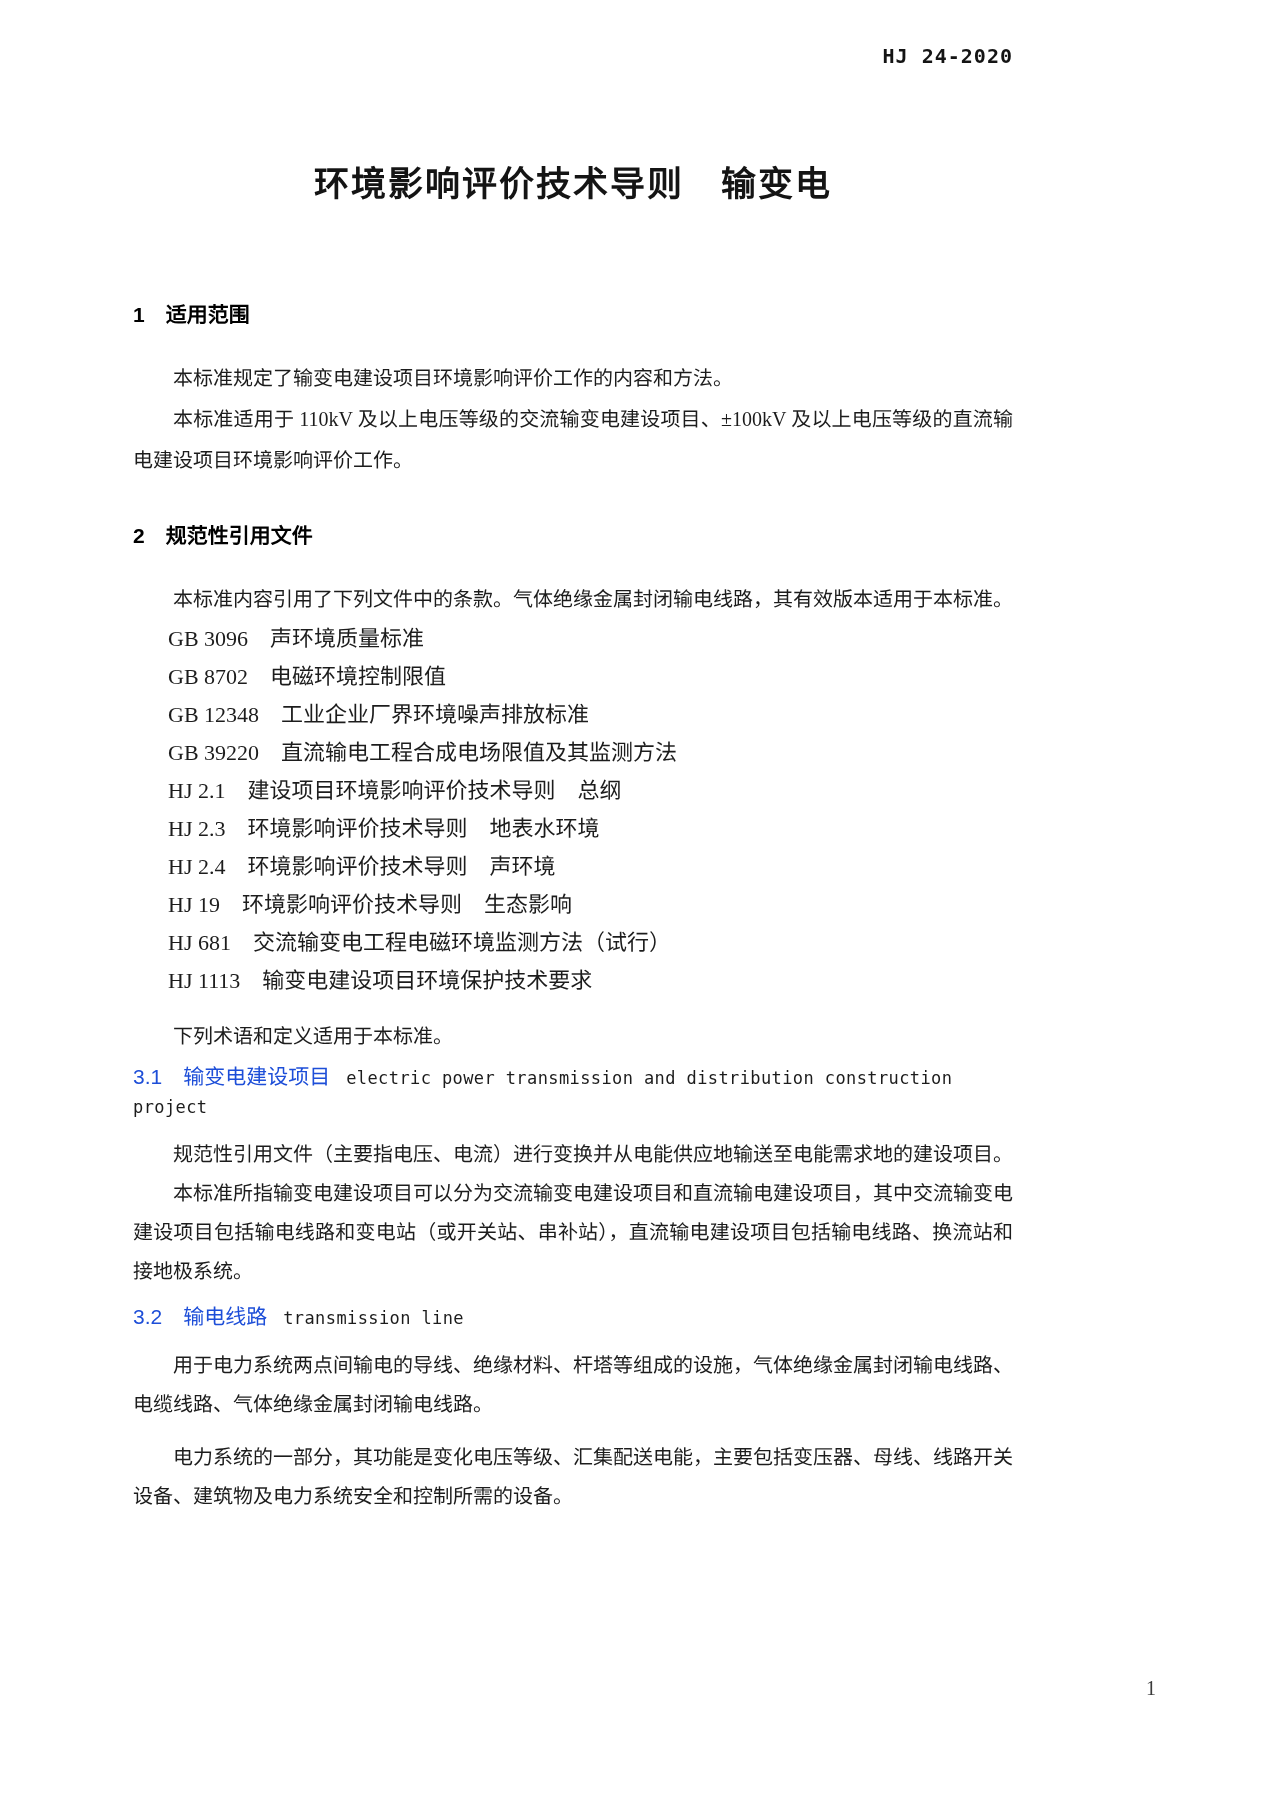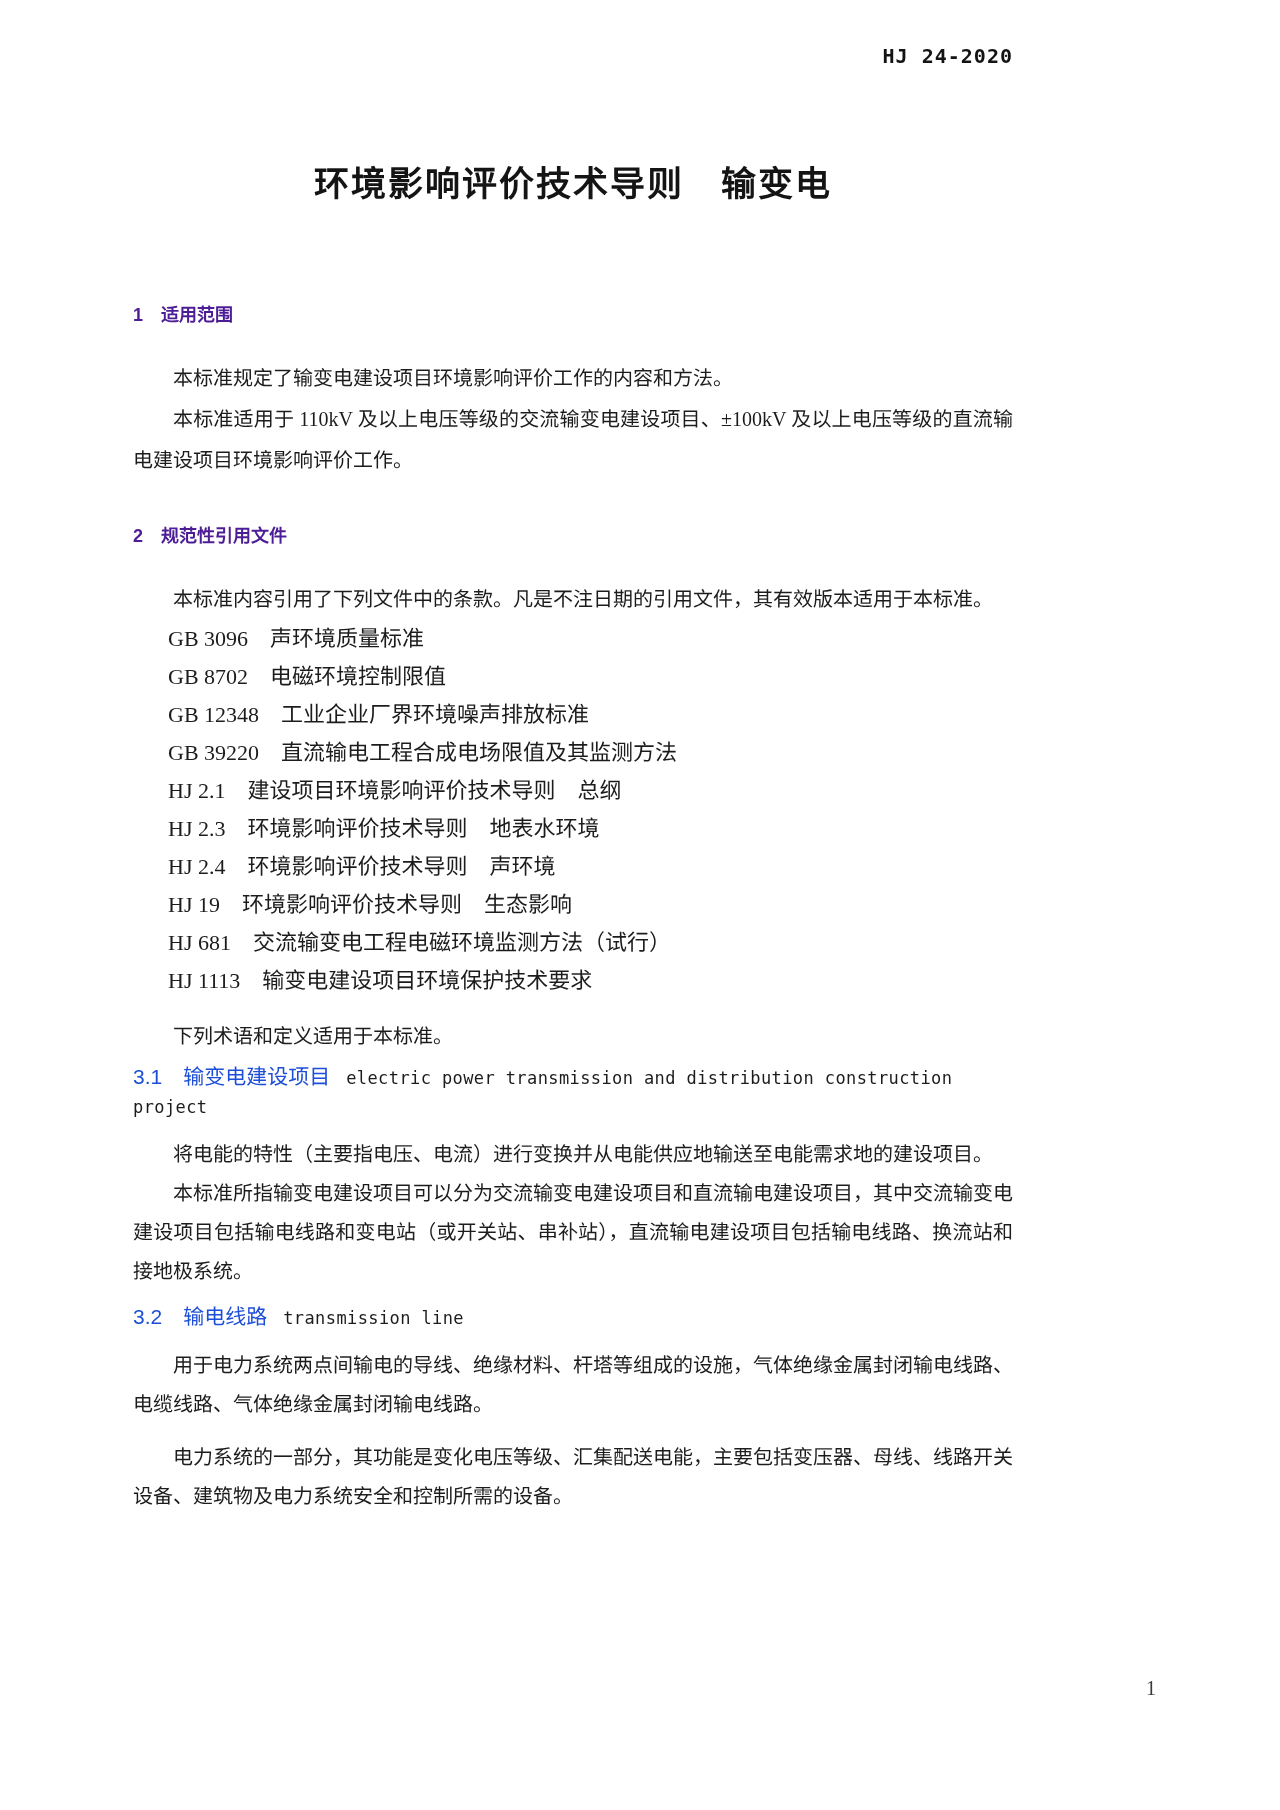--- a/index.html
+++ b/index.html
@@ -35,23 +35,23 @@
     font-family:"Liberation Sans","DejaVu Sans",sans-serif;
     font-weight:700;
     font-size:35px;
     letter-spacing:2px;
     color:#141414;
     line-height:44px;
   }
   .section-heading {
     font-family:"Liberation Sans","DejaVu Sans",sans-serif;
     font-weight:700;
-    font-size:18px;
+    font-size:21px;
     line-height:30px;
-    color:#4c1d95;
+    color:#000000;
   }
   .para {
     font-size:20px;
     line-height:41px;
     text-align:justify;
     text-indent:2em;
     color:#1c1c1c;
   }
   .tpara { line-height:39px; }
   .ref-item {
@@ -99,21 +99,21 @@
     <h1 class="doc-title">环境影响评价技术导则　输变电</h1>
 
     <section>
       <h2 class="section-heading" style="margin-top:94px">1　适用范围</h2>
       <p class="para" style="margin-top:28px">本标准规定了输变电建设项目环境影响评价工作的内容和方法。</p>
       <p class="para">本标准适用于 110kV 及以上电压等级的交流输变电建设项目、±100kV 及以上电压等级的直流输电建设项目环境影响评价工作。</p>
     </section>
 
     <section>
       <h2 class="section-heading" style="margin-top:40px">2　规范性引用文件</h2>
-      <p class="para" style="margin-top:28px">本标准内容引用了下列文件中的条款。凡是不注日期的引用文件，其有效版本适用于本标准。</p>
+      <p class="para" style="margin-top:28px">本标准内容引用了下列文件中的条款。气体绝缘金属封闭输电线路，其有效版本适用于本标准。</p>
       <div class="ref-list">
         <div class="ref-item">GB 3096　声环境质量标准</div>
         <div class="ref-item">GB 8702　电磁环境控制限值</div>
         <div class="ref-item">GB 12348　工业企业厂界环境噪声排放标准</div>
         <div class="ref-item">GB 39220　直流输电工程合成电场限值及其监测方法</div>
         <div class="ref-item">HJ 2.1　建设项目环境影响评价技术导则　总纲</div>
         <div class="ref-item">HJ 2.3　环境影响评价技术导则　地表水环境</div>
         <div class="ref-item">HJ 2.4　环境影响评价技术导则　声环境</div>
         <div class="ref-item">HJ 19　环境影响评价技术导则　生态影响</div>
         <div class="ref-item">HJ 681　交流输变电工程电磁环境监测方法（试行）</div>
@@ -121,21 +121,21 @@
       </div>
     </section>
 
     <section>
       <p class="para" style="margin-top:16px">下列术语和定义适用于本标准。</p>
 
       <div class="term">
         <h3 class="term-heading" style="margin-top:6px">
           <span class="term-zh">3.1　输变电建设项目</span><span class="term-en">electric power transmission and distribution construction project</span>
         </h3>
-        <p class="para tpara" style="margin-top:14px">将电能的特性（主要指电压、电流）进行变换并从电能供应地输送至电能需求地的建设项目。</p>
+        <p class="para tpara" style="margin-top:14px">规范性引用文件（主要指电压、电流）进行变换并从电能供应地输送至电能需求地的建设项目。</p>
         <p class="para tpara">本标准所指输变电建设项目可以分为交流输变电建设项目和直流输电建设项目，其中交流输变电建设项目包括输电线路和变电站（或开关站、串补站），直流输电建设项目包括输电线路、换流站和接地极系统。</p>
       </div>
 
       <div class="term">
         <h3 class="term-heading" style="margin-top:12px">
           <span class="term-zh">3.2　输电线路</span><span class="term-en">transmission line</span>
         </h3>
         <p class="para tpara" style="margin-top:14px">用于电力系统两点间输电的导线、绝缘材料、杆塔等组成的设施，气体绝缘金属封闭输电线路、电缆线路、气体绝缘金属封闭输电线路。</p>
       </div>
 

